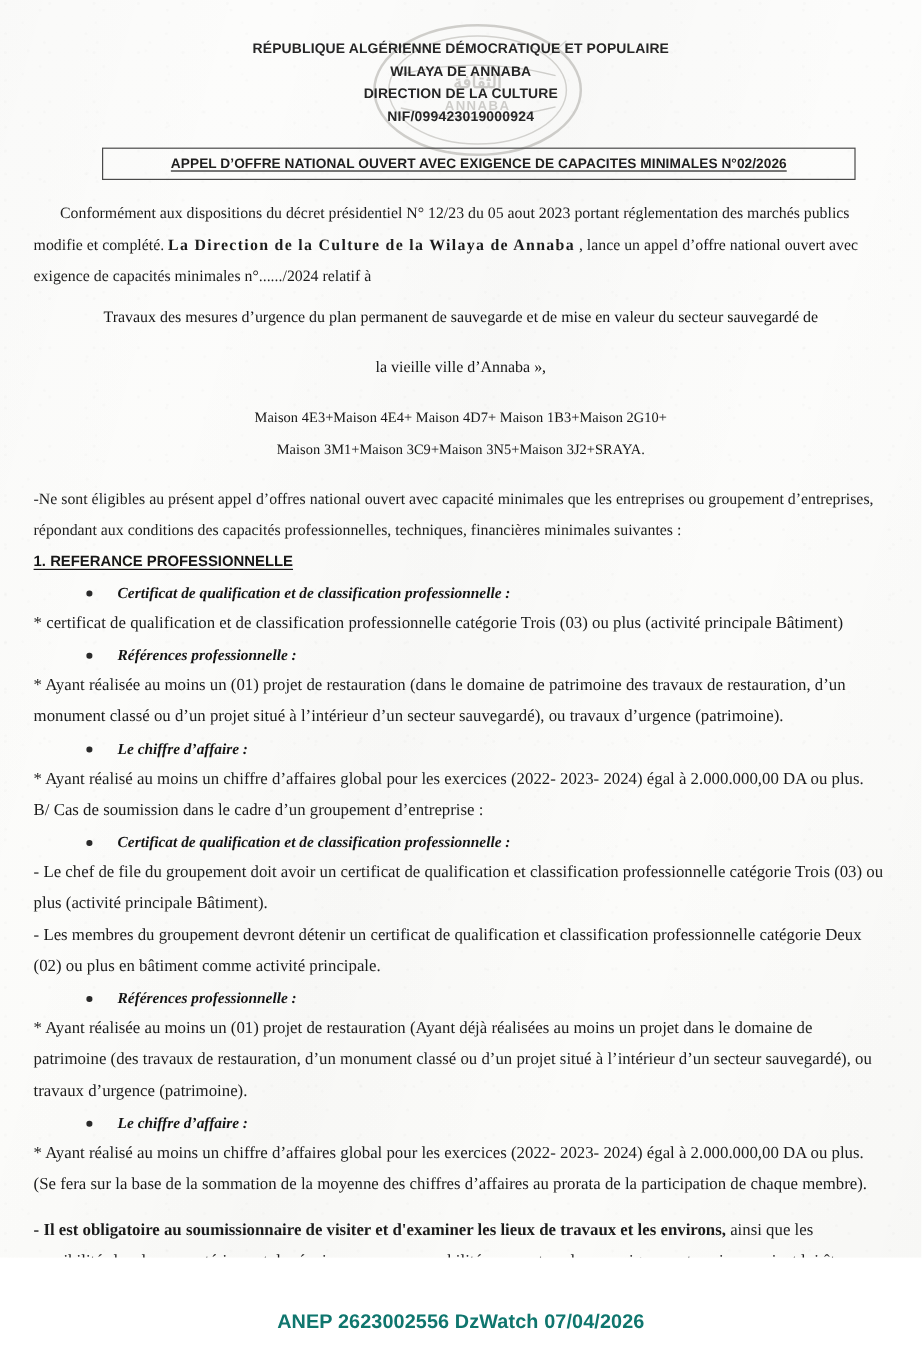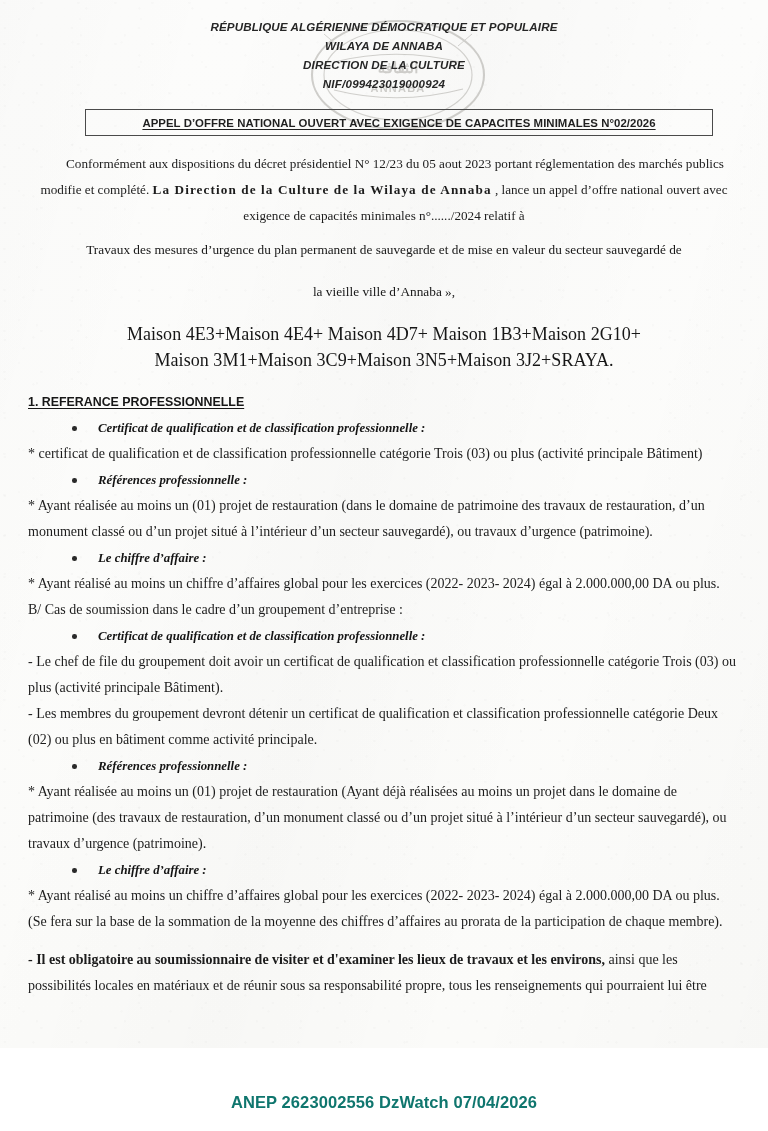--- a/index.html
+++ b/index.html
@@ -59,24 +59,23 @@
   .page-content {
     position: absolute;
     left: 28px;
     top: 0;
     width: 712px;
   }
 
   
   .doc-header {
     text-align: center;
-    padding-top: 17px;
+    padding-top: 31px;
     position: relative;
     z-index: 2;
-    font-style: italic;
   }
   .doc-header .hline {
     font-family: "Liberation Sans", sans-serif;
     font-size: 11.6px;
     font-weight: 700;
     letter-spacing: .12px;
     color: #262626;
     line-height: 19px;
     white-space: nowrap;
   }
@@ -106,39 +105,39 @@
   }
 
   
   .body-area { margin-top: 15px; position: relative; z-index: 2; }
 
   p.para {
     margin: 0;
     font-size: 13.2px;
     line-height: 26px;
     color: #1c1c1c;
-    text-align: center;
+    text-align: left;
   }
   p.para.indent-first { text-indent: 22px; }
   p.para b { font-weight: 700; }
   .sp-wide { letter-spacing: 1.1px; }
 
   p.center-bold {
     margin: 0;
     text-align: center;
     font-size: 13.3px;
     font-weight: 400;
     line-height: 26px;
     color: #161616;
   }
   .gap-8  { height: 8px; }
   .gap-12 { height: 12px; }
   .gap-16 { height: 16px; }
 
-  p.center-bold.houses { font-size: 18px; letter-spacing: .05px; }
+  p.center-bold.houses { font-size: 12px; letter-spacing: .05px; }
 
   .section-heading {
     margin: 0;
     font-family: "Liberation Sans", sans-serif;
     font-size: 12.4px;
     font-weight: 700;
     line-height: 26px;
     color: #171717;
     text-decoration: underline;
     text-underline-offset: 2px;
@@ -225,20 +224,21 @@
 
       <div class="gap-8"></div>
       <p class="center-bold">Travaux des mesures d’urgence du plan permanent de sauvegarde et de mise  en valeur  du secteur sauvegardé de</p>
       <div class="gap-16"></div>
       <p class="center-bold">la vieille ville d’Annaba »,</p>
       <div class="gap-16"></div>
       <p class="center-bold houses">Maison 4E3+Maison 4E4+ Maison 4D7+ Maison 1B3+Maison 2G10+</p>
       <p class="center-bold houses">Maison 3M1+Maison 3C9+Maison 3N5+Maison 3J2+SRAYA.</p>
 
       <div class="gap-16"></div>
+      <p class="para">-Ne sont éligibles au présent appel d’offres national ouvert avec capacité minimales que les entreprises ou groupement d’entreprises, répondant aux conditions des capacités professionnelles, techniques, financières minimales suivantes :</p>
 
       <p class="section-heading">1. REFERANCE PROFESSIONNELLE</p>
 
       <ul class="bullets">
         <li class="bullet-item">Certificat de qualification et de classification professionnelle :</li>
       </ul>
       <p class="note">* certificat de qualification et de classification professionnelle catégorie Trois (03) ou plus (activité principale Bâtiment)</p>
 
       <ul class="bullets">
         <li class="bullet-item">Références professionnelle :</li>

